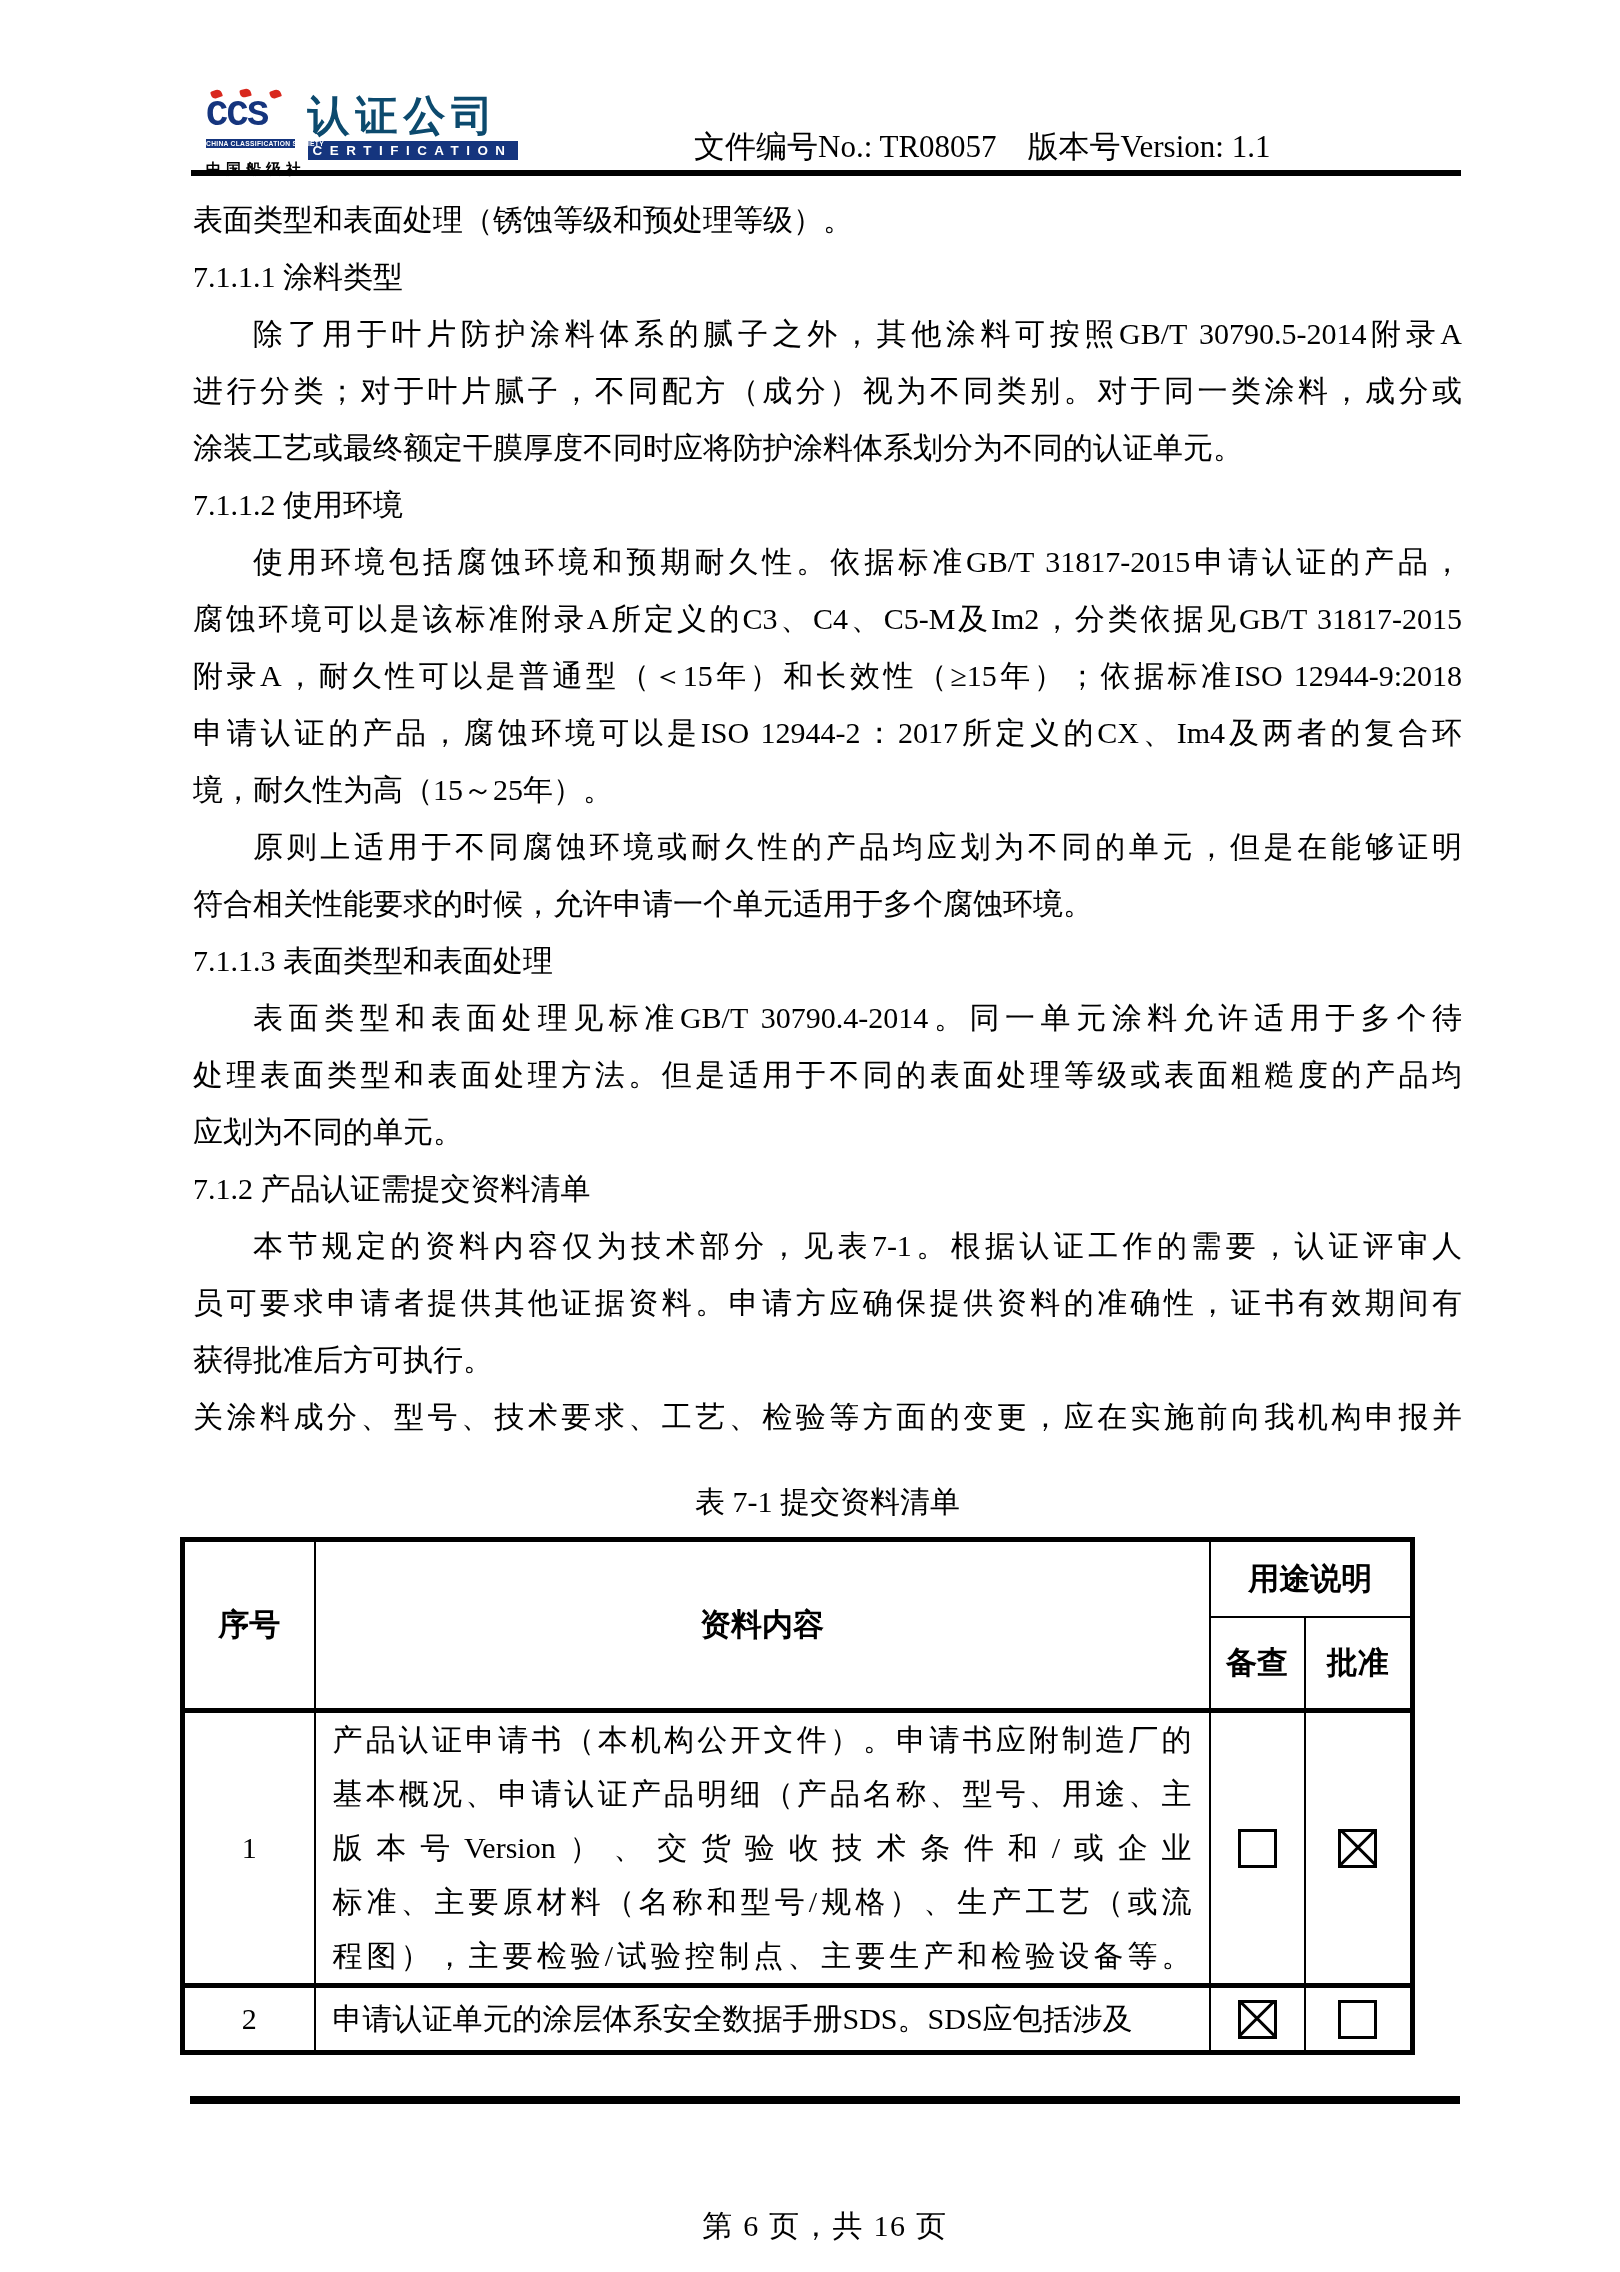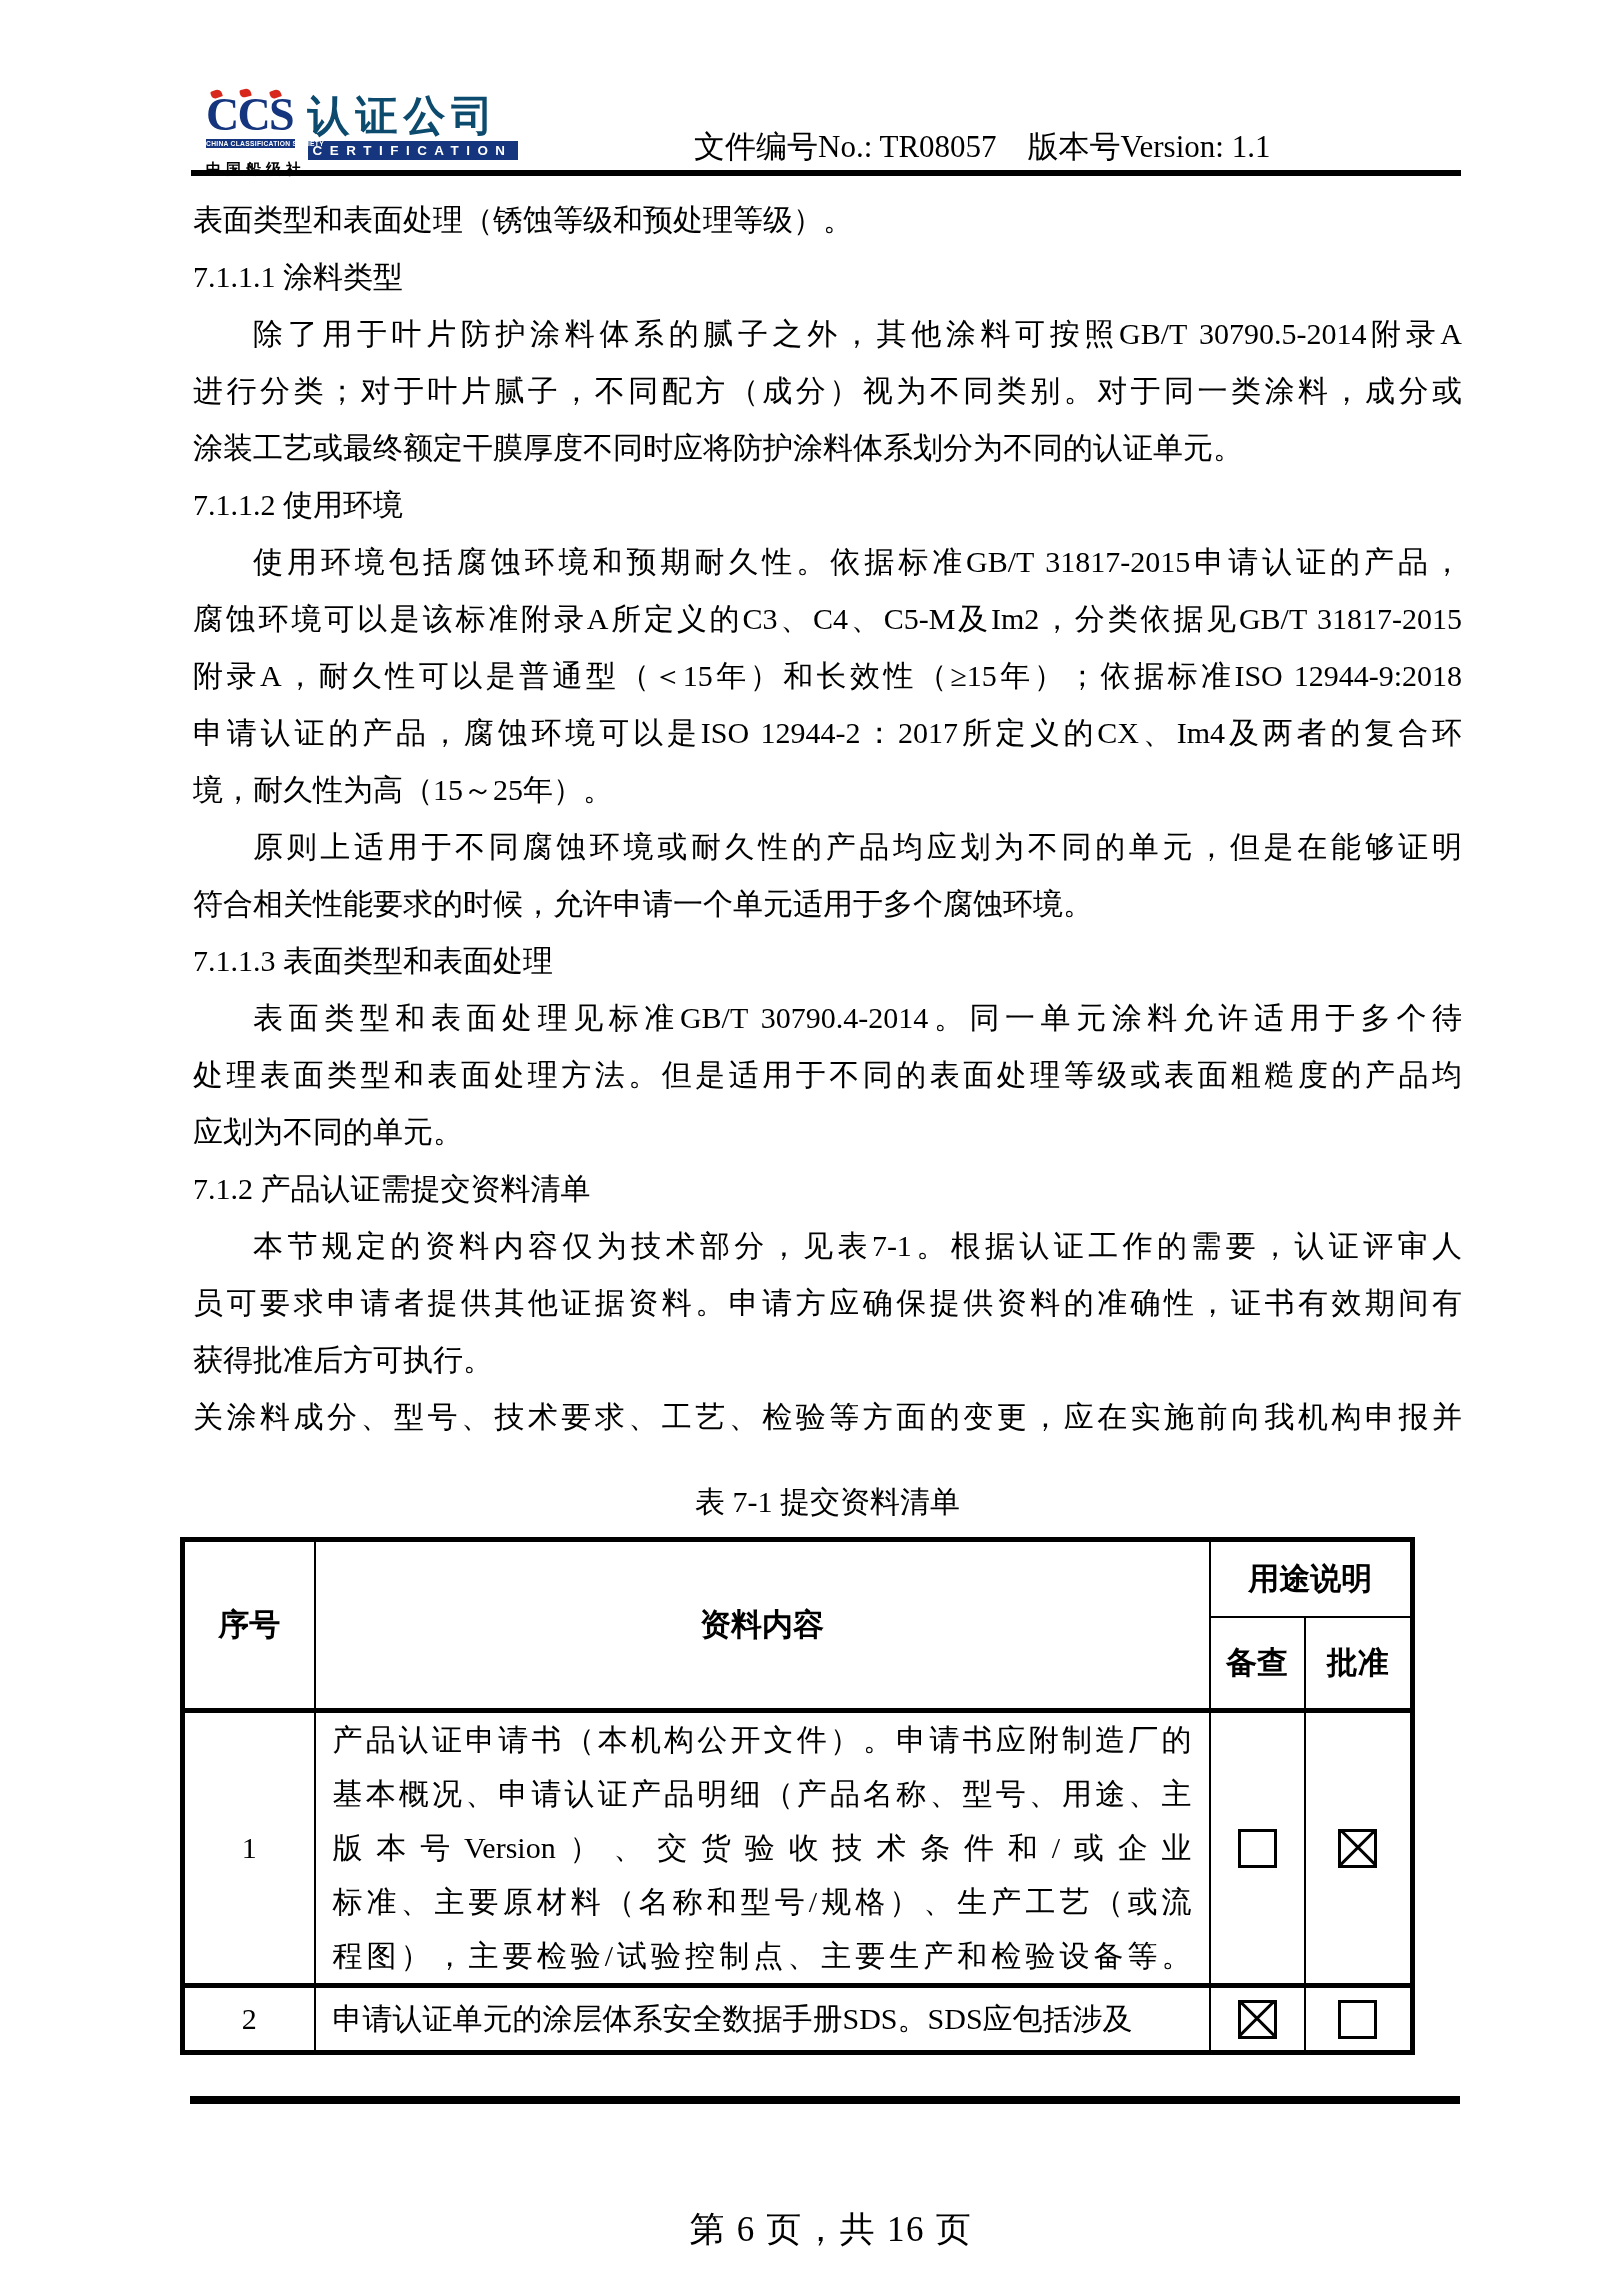--- a/index.html
+++ b/index.html
@@ -10,22 +10,22 @@
     background:#ffffff;
     font-family:"Liberation Serif","DejaVu Serif",serif;
     color:#000;
     overflow:hidden;
   }
 
   
   .logo{position:absolute;left:206px;top:94px;display:flex;align-items:flex-start;gap:12.6px;}
   .ccs-wrap{position:relative;width:89px;}
   .ccs-text{
-    font-weight:bold;font-size:46px;line-height:42px;letter-spacing:-1.7px;
-    font-family:Liberation Serif, serif;
+    font-weight:bold;font-size:37px;line-height:42px;letter-spacing:-1.7px;
+    font-family:Liberation Mono, monospace;
   }
   .flame{position:absolute;width:11px;height:8.4px;border-radius:1.7px 5px 0.8px 4.2px;}
   .flame.f1{left:5px;top:-4.2px;transform:rotate(-18deg);}
   .flame.f2{left:34px;top:-5px;transform:rotate(-14deg);}
   .flame.f3{left:64px;top:-4.2px;transform:rotate(-18deg);}
   .ccs-en-bar{
     margin-top:2.5px;color:#fff;text-align:center;white-space:nowrap;
     font-family:"Liberation Sans","DejaVu Sans",sans-serif;
     font-weight:bold;font-size:6.7px;letter-spacing:0.3px;padding:1.7px 0 0.8px;
   }
@@ -81,21 +81,21 @@
     position:relative;overflow:hidden;
   }
   .cb.checked::before,.cb.checked::after{
     content:"";position:absolute;top:14.7px;left:-7.5px;width:48px;height:3.4px;background:#000;
   }
   .cb.checked::before{transform:rotate(45deg);}
   .cb.checked::after{transform:rotate(-45deg);}
 
   
   .footer-bar{position:absolute;left:190px;top:2096px;width:1270px;height:8.4px;background:#000;}
-  .footer-text{position:absolute;left:196px;top:2206px;width:1270px;text-align:center;font-size:35px;letter-spacing:1.7px;}
+  .footer-text{position:absolute;left:190px;top:2206px;width:1270px;text-align:center;font-size:30px;letter-spacing:1.7px;}
 </style>
 </head>
 <body>
 
 <div class="page">
 
   <div class="logo">
     <div class="ccs-wrap">
       <span class="flame f1" style="background: rgb(216, 40, 30);"></span>
       <span class="flame f2" style="background: rgb(216, 40, 30);"></span>

